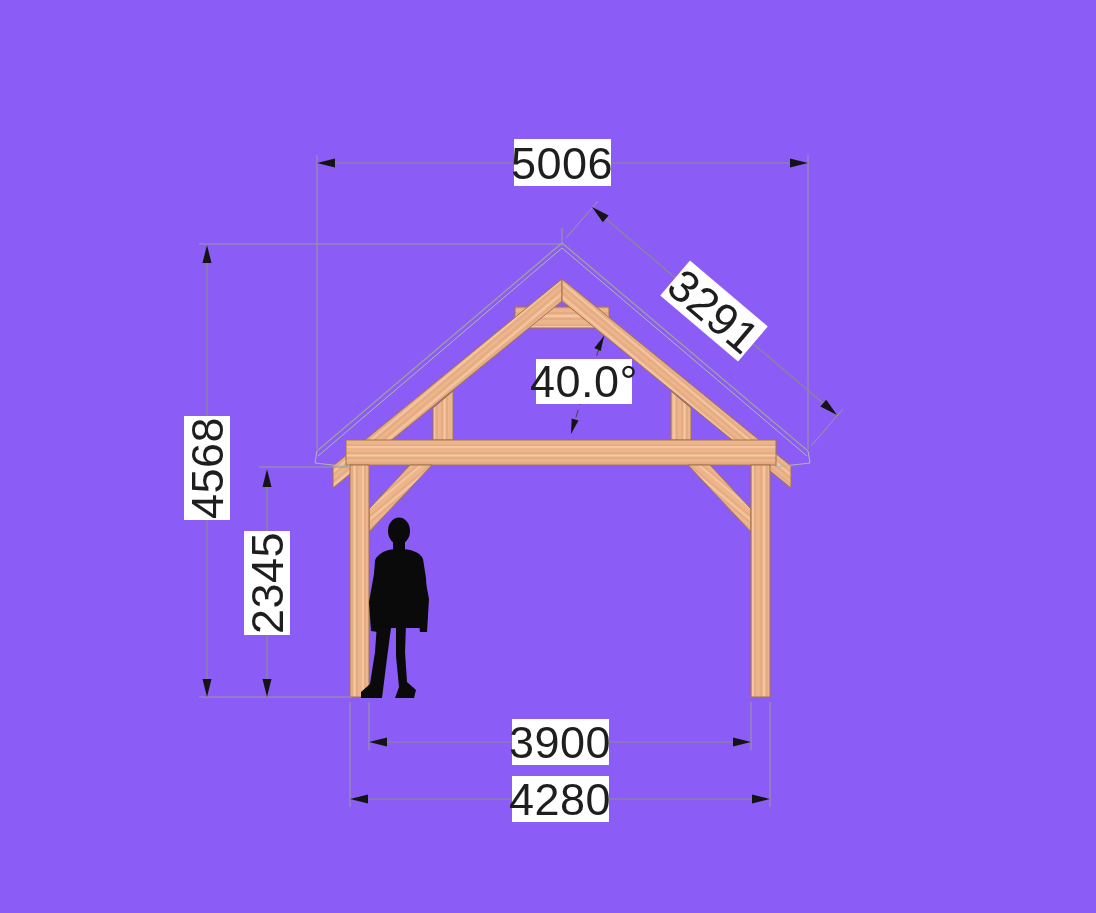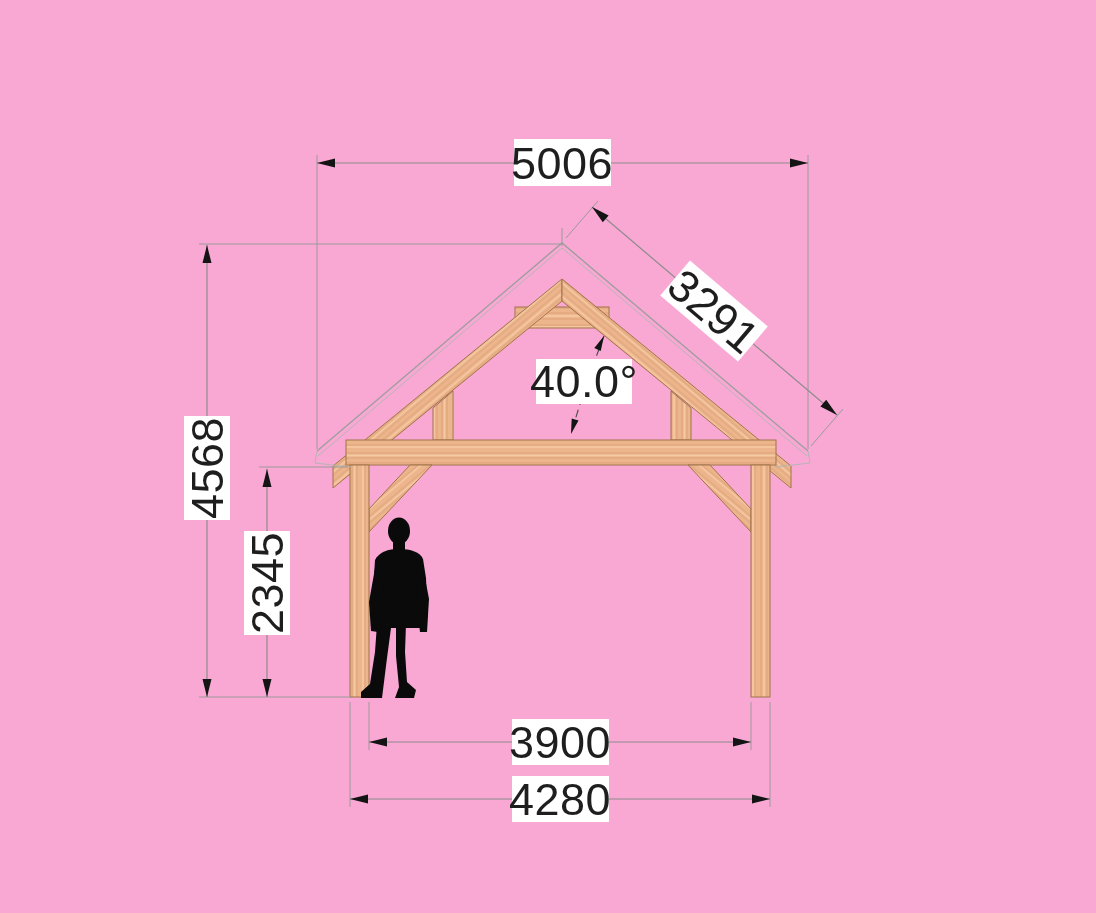--- a/index.html
+++ b/index.html
@@ -1,16 +1,16 @@
 <!DOCTYPE html>
 <html><head>
 <meta charset="utf-8">
 <style>
   html,body{margin:0;padding:0;background:#ffffff;}
-  .stage{position:relative;width:1096px;height:913px;background:#f9a8d4;overflow:hidden;
+  .stage{position:relative;width:1096px;height:913px;background:#8b5cf6;overflow:hidden;
          font-family:"Liberation Sans",sans-serif;}
   svg{display:block;}
   .dim-text{font-family:"Liberation Sans","DejaVu Sans",sans-serif;
             font-size:45px;font-weight:400;fill:#1e1e1e;letter-spacing:0.5px;}
   .dimline{stroke:#8b8b8b;stroke-width:1.2;fill:none;}
   .extline{stroke:#9a9a9a;stroke-width:1;fill:none;}
   .roofline{stroke:#9e9e9e;stroke-width:1.4;fill:none;}
   .roofline2{stroke:#b5b5b5;stroke-width:1;fill:none;}
   .arrow{fill:#141414;stroke:none;}
   .wood{stroke:#a1734a;stroke-width:1;}

